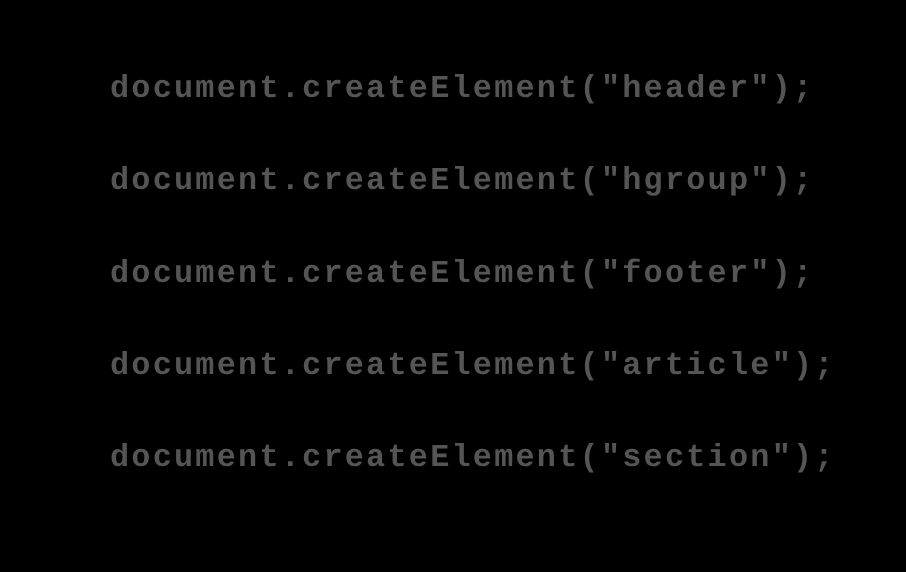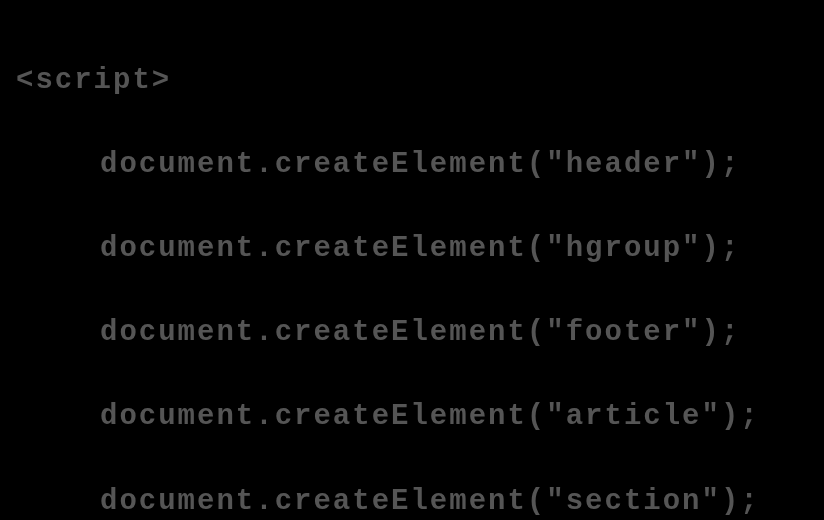--- a/index.html
+++ b/index.html
@@ -24,21 +24,20 @@
     display: block;
   }
   .indent {
     padding-left: 84px;
   }
 </style>
 </head>
 <body>
 
 <div class="code-block">
-<span class="line">&lt;script&gt;</span>
 <span class="line indent">document.createElement("header");</span>
 <span class="line indent">document.createElement("hgroup");</span>
 <span class="line indent">document.createElement("footer");</span>
 <span class="line indent">document.createElement("article");</span>
 <span class="line indent">document.createElement("section");</span>
 
 
 
 
 </div>

